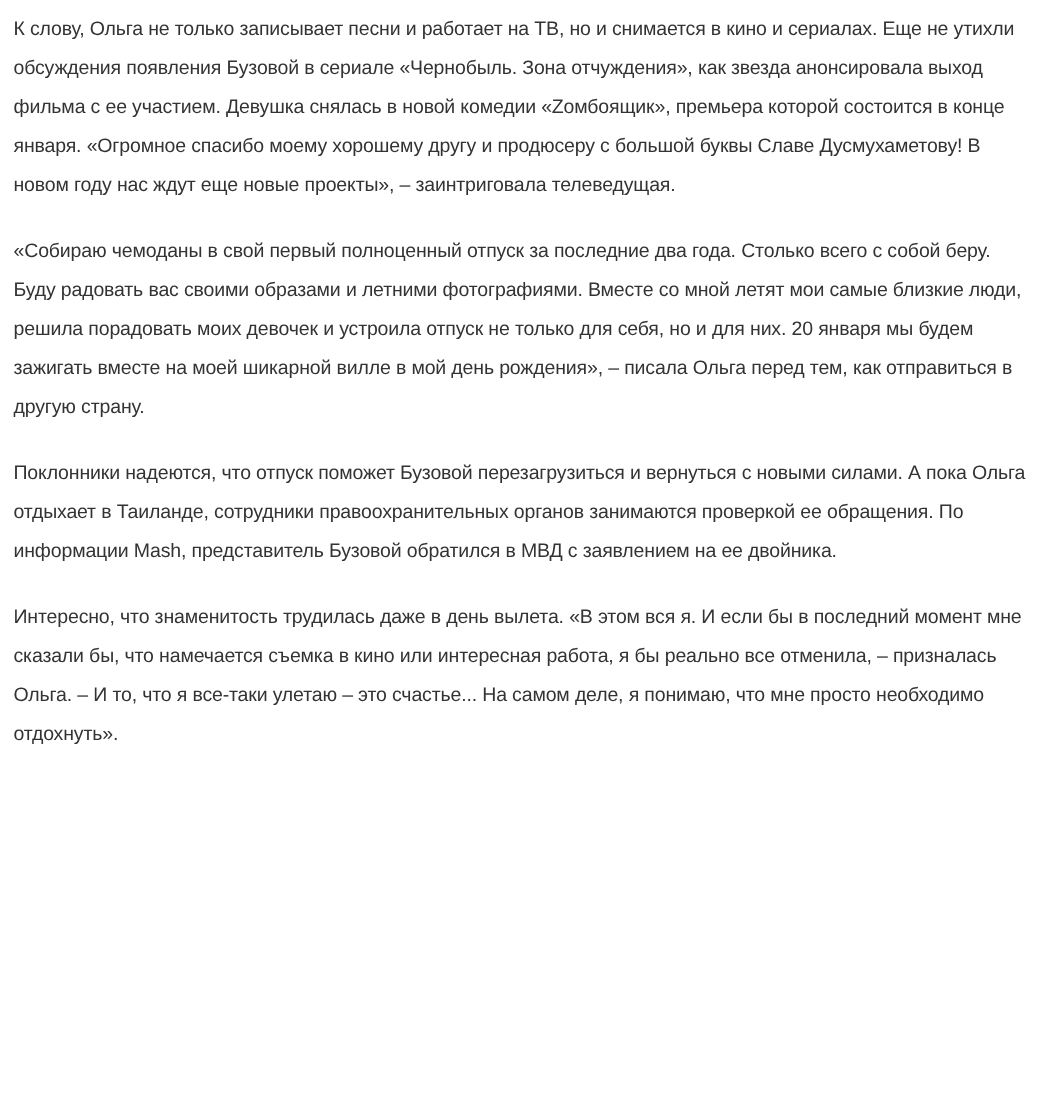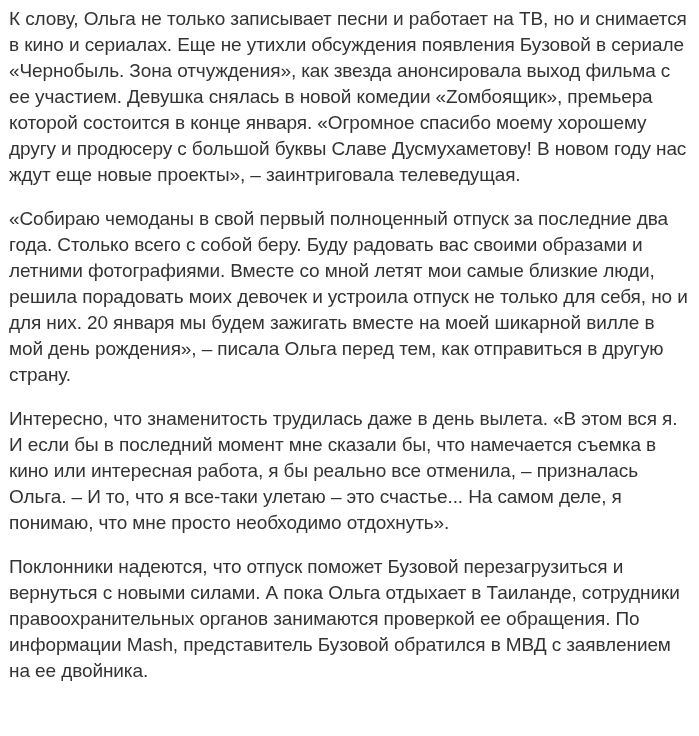--- a/index.html
+++ b/index.html
@@ -10,32 +10,32 @@
     width: 699px;
     height: 736px;
     overflow: hidden;
     background: #ffffff;
   }
   .article-body {
     box-sizing: border-box;
     width: 699px;
     padding: 6px 10px 0 9px;
     font-family: "Liberation Sans", "DejaVu Sans", sans-serif;
-    font-size: 19px;
+    font-size: 13px;
     line-height: 26px;
     letter-spacing: -0.1px;
     color: #333333;
     text-align: left;
   }
   .article-body p {
     margin: 0 0 18px 0;
     padding: 0;
   }
 </style>
 </head>
 <body>
 
 <div class="article-body">
   <p>К слову, Ольга не только записывает песни и работает на ТВ, но и снимается в кино и сериалах. Еще не утихли обсуждения появления Бузовой в сериале «Чернобыль. Зона отчуждения», как звезда анонсировала выход фильма с ее участием. Девушка снялась в новой комедии «Zомбоящик», премьера которой состоится в конце января. «Огромное спасибо моему хорошему другу и продюсеру с большой буквы Славе Дусмухаметову! В новом году нас ждут еще новые проекты», – заинтриговала телеведущая.</p>
   <p>«Собираю чемоданы в свой первый полноценный отпуск за последние два года. Столько всего с собой беру. Буду радовать вас своими образами и летними фотографиями. Вместе со мной летят мои самые близкие люди, решила порадовать моих девочек и устроила отпуск не только для себя, но и для них. 20 января мы будем зажигать вместе на моей шикарной вилле в мой день рождения», – писала Ольга перед тем, как отправиться в другую страну.</p>
+  <p>Поклонники надеются, что отпуск поможет Бузовой перезагрузиться и вернуться с новыми силами. А пока Ольга отдыхает в Таиланде, сотрудники правоохранительных органов занимаются проверкой ее обращения. По информации Mash, представитель Бузовой обратился в МВД с заявлением на ее двойника.</p>
   <p>Интересно, что знаменитость трудилась даже в день вылета. «В этом вся я. И если бы в последний момент мне сказали бы, что намечается съемка в кино или интересная работа, я бы реально все отменила, – призналась Ольга. – И то, что я все-таки улетаю – это счастье... На самом деле, я понимаю, что мне просто необходимо отдохнуть».</p>
-  <p>Поклонники надеются, что отпуск поможет Бузовой перезагрузиться и вернуться с новыми силами. А пока Ольга отдыхает в Таиланде, сотрудники правоохранительных органов занимаются проверкой ее обращения. По информации Mash, представитель Бузовой обратился в МВД с заявлением на ее двойника.</p>
 </div>
 
 </body></html>

